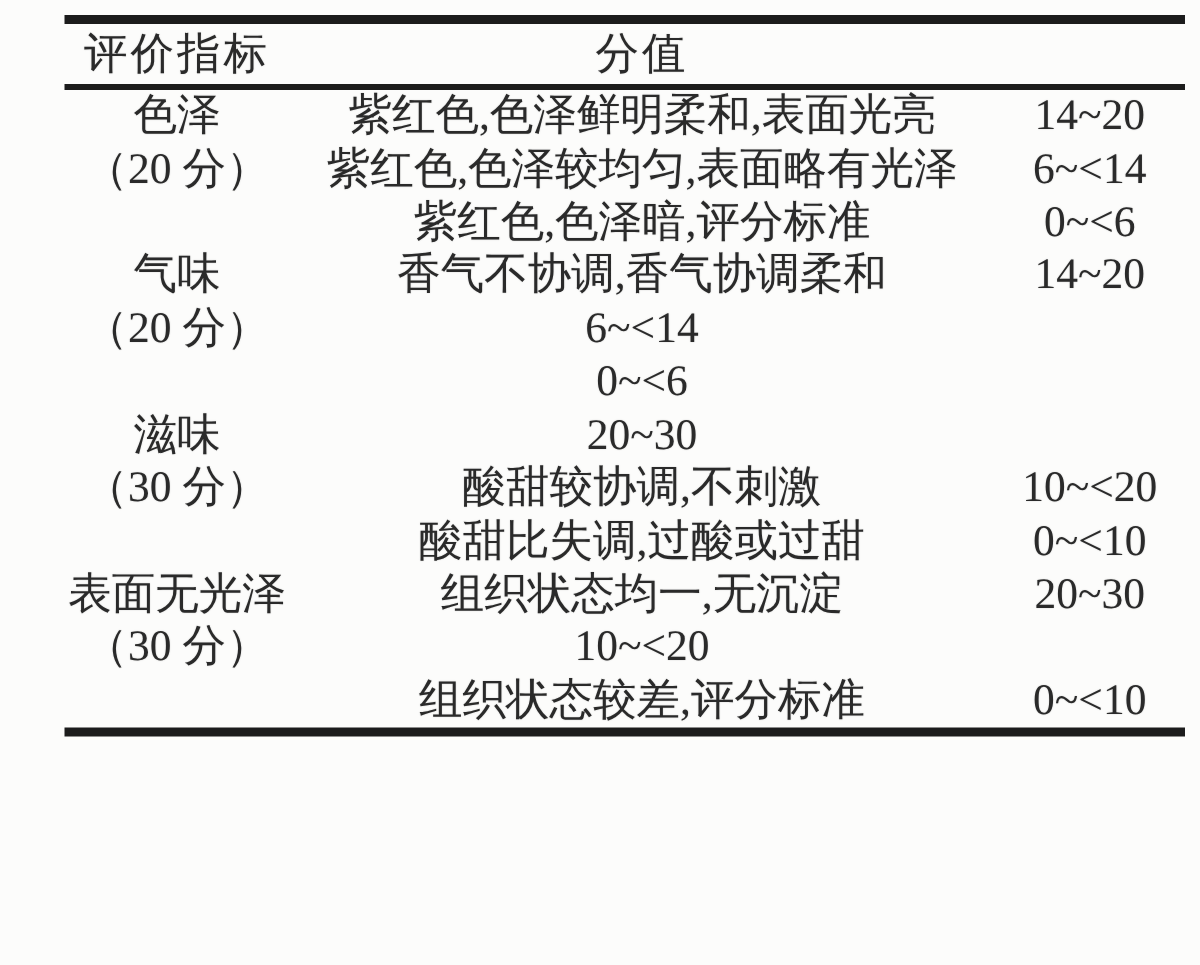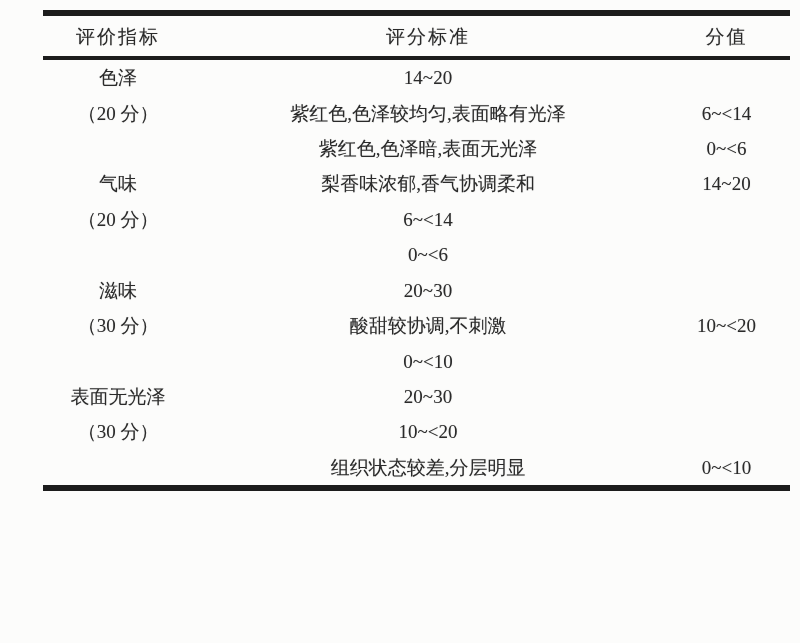--- a/index.html
+++ b/index.html
@@ -29,60 +29,60 @@
   .header-row { height: 40px; }
   .tbody {
     display: flex;
     flex-direction: column;
     height: 425px;
     align-items: center;
   }
   .body-row { flex: 1 1 0; }
   .cell {
     text-align: center;
-    font-size: 19px;
+    font-size: 29px;
     line-height: 1;
     white-space: nowrap;
     text-shadow: 0 0 1px rgba(40,40,40,0.25);
   }
   .header-cell { letter-spacing: 2px; }
 </style>
 </head>
 <body>
 
 <div class="page">
   <div class="table-wrap">
     <div class="rule rule-thick"></div>
     <div class="row header-row">
       <div class="cell header-cell">评价指标</div>
-      <div class="cell header-cell">评分标准</div>
       <div class="cell header-cell">分值</div>
     </div>
     <div class="rule rule-thin"></div>
     <div class="tbody" id="table-body">
   <div class="row body-row">
     <div class="cell">色泽</div>
+    <div class="cell">紫红色,色泽鲜明柔和,表面光亮</div>
     <div class="cell">14~20</div>
   </div>
 
   <div class="row body-row">
     <div class="cell">（20 分）</div>
     <div class="cell">紫红色,色泽较均匀,表面略有光泽</div>
     <div class="cell">6~&lt;14</div>
   </div>
 
   <div class="row body-row">
     <div class="cell"></div>
-    <div class="cell">紫红色,色泽暗,表面无光泽</div>
+    <div class="cell">紫红色,色泽暗,评分标准</div>
     <div class="cell">0~&lt;6</div>
   </div>
 
   <div class="row body-row">
     <div class="cell">气味</div>
-    <div class="cell">梨香味浓郁,香气协调柔和</div>
+    <div class="cell">香气不协调,香气协调柔和</div>
     <div class="cell">14~20</div>
   </div>
 
   <div class="row body-row">
     <div class="cell">（20 分）</div>
     <div class="cell">6~&lt;14</div>
   </div>
 
   <div class="row body-row">
     <div class="cell"></div>
@@ -95,34 +95,36 @@
   </div>
 
   <div class="row body-row">
     <div class="cell">（30 分）</div>
     <div class="cell">酸甜较协调,不刺激</div>
     <div class="cell">10~&lt;20</div>
   </div>
 
   <div class="row body-row">
     <div class="cell"></div>
+    <div class="cell">酸甜比失调,过酸或过甜</div>
     <div class="cell">0~&lt;10</div>
   </div>
 
   <div class="row body-row">
     <div class="cell">表面无光泽</div>
+    <div class="cell">组织状态均一,无沉淀</div>
     <div class="cell">20~30</div>
   </div>
 
   <div class="row body-row">
     <div class="cell">（30 分）</div>
     <div class="cell">10~&lt;20</div>
   </div>
 
   <div class="row body-row">
     <div class="cell"></div>
-    <div class="cell">组织状态较差,分层明显</div>
+    <div class="cell">组织状态较差,评分标准</div>
     <div class="cell">0~&lt;10</div>
   </div>
 </div>
     <div class="rule rule-thick"></div>
   </div>
 </div>
 
 </body></html>

